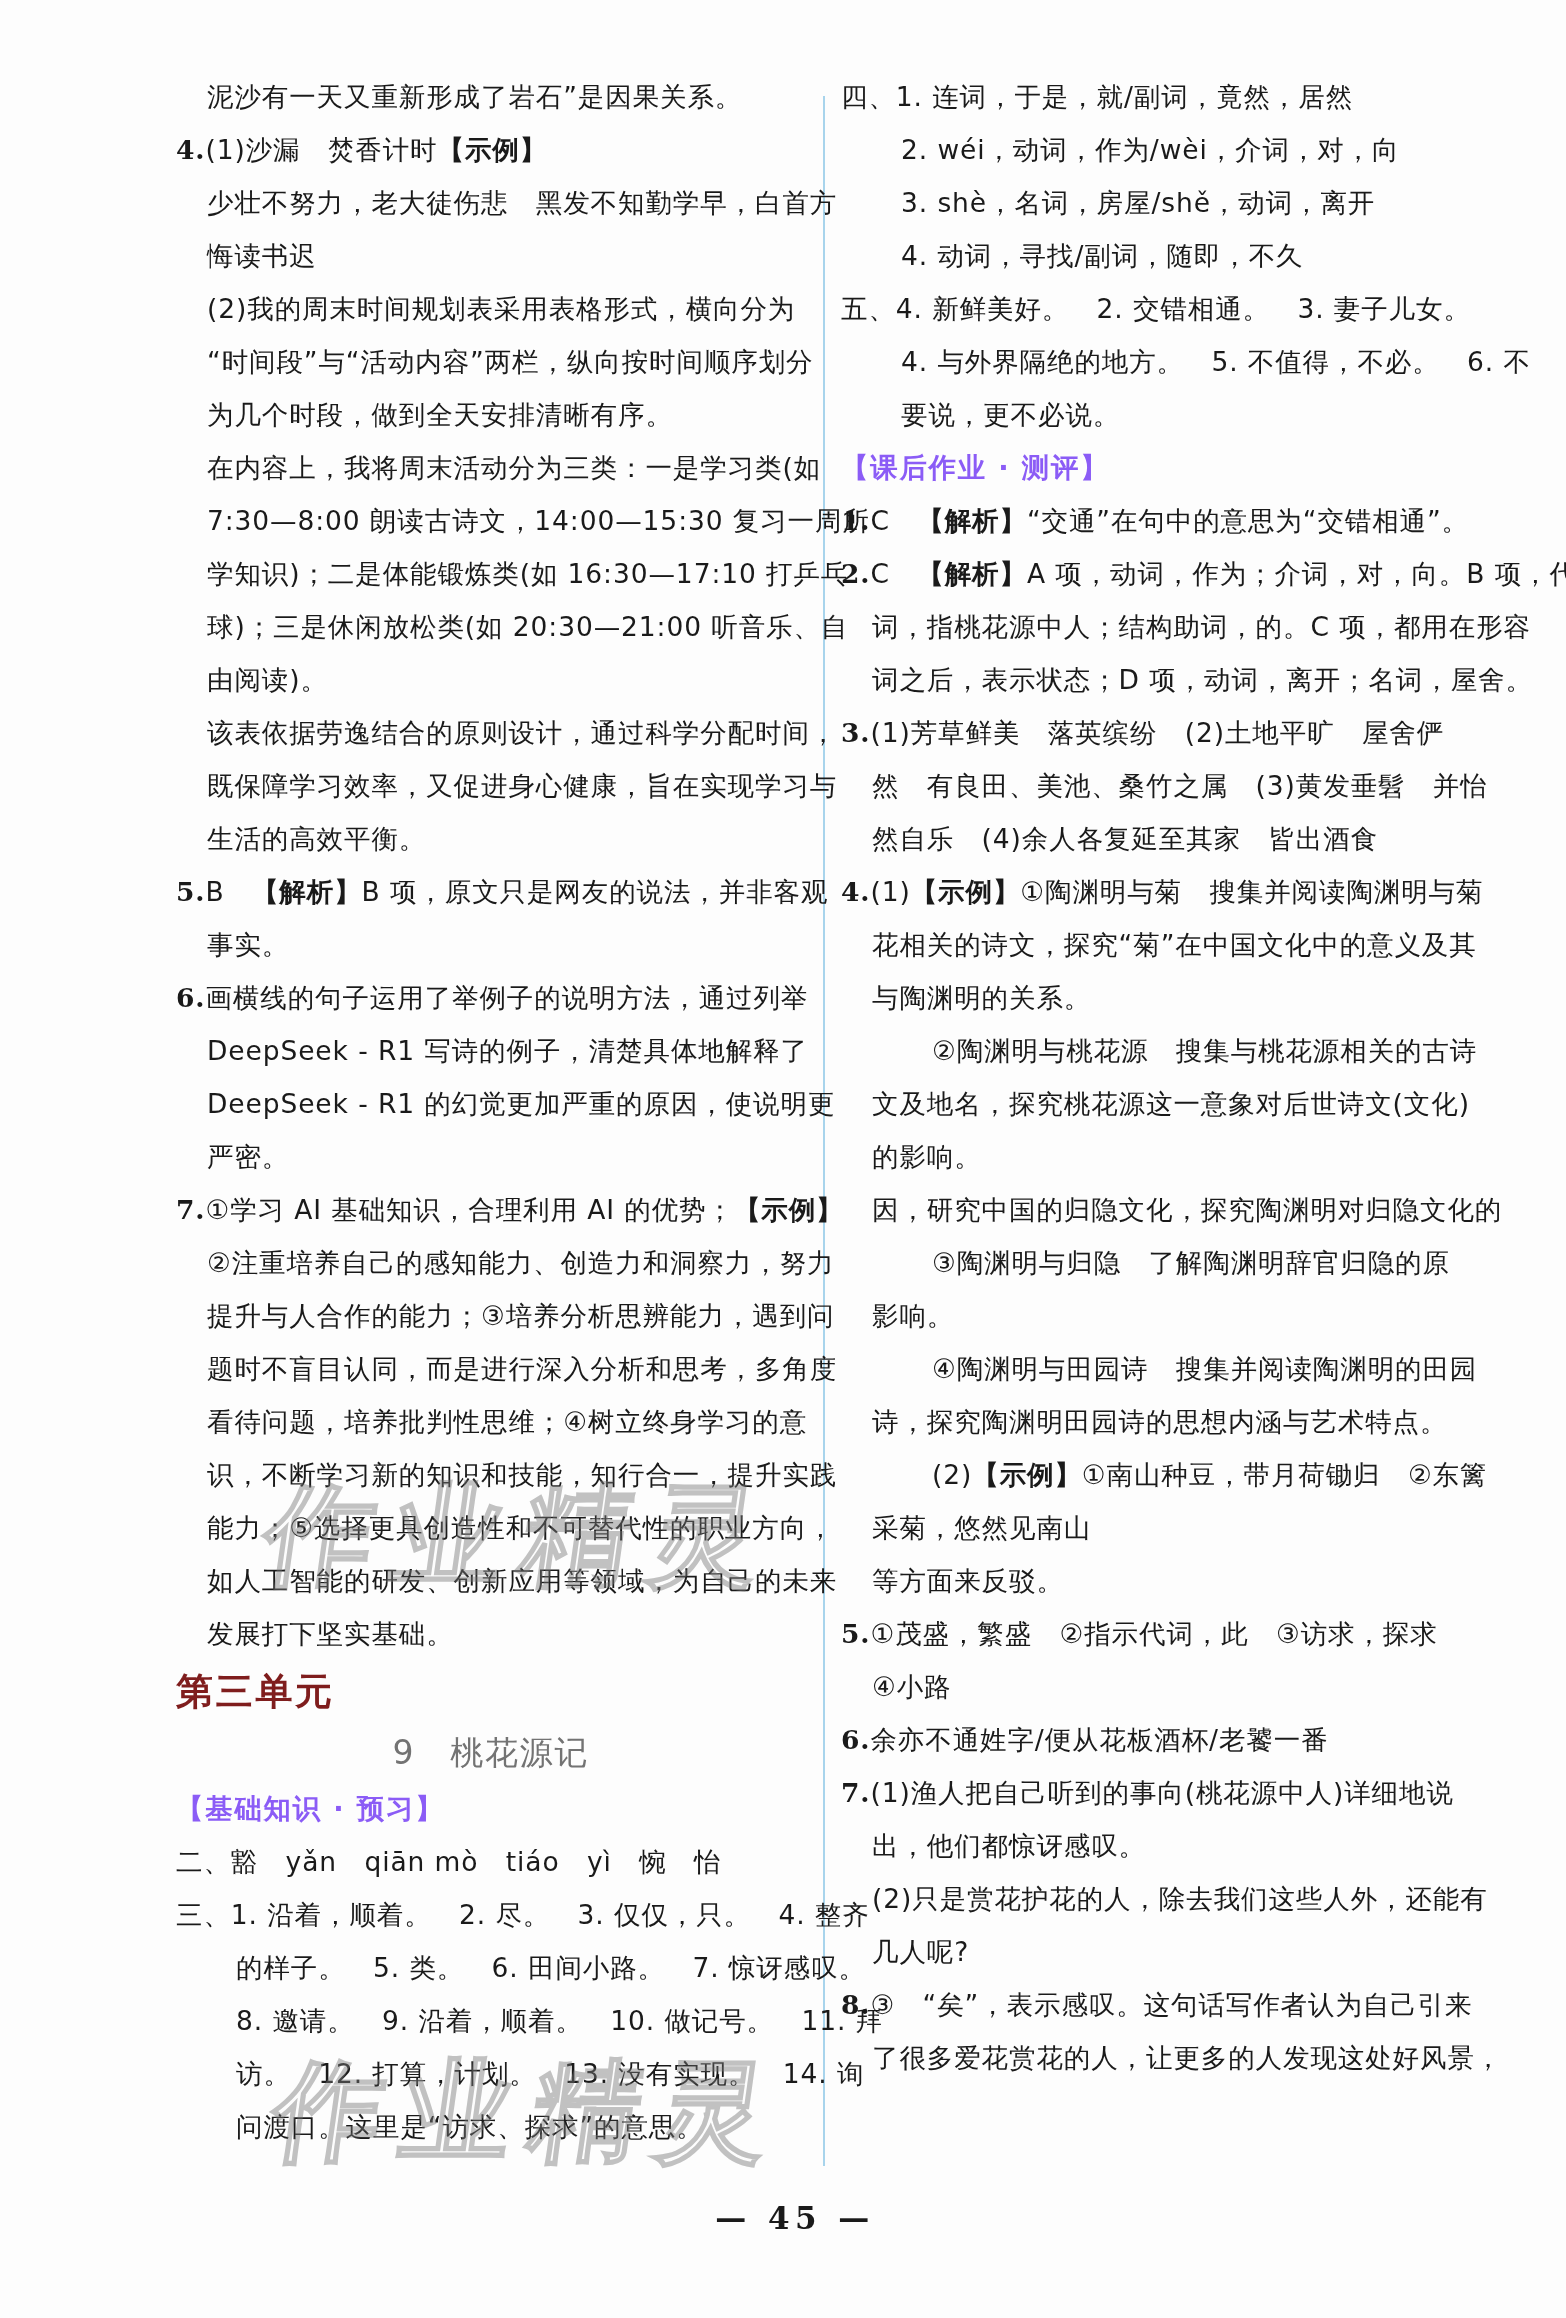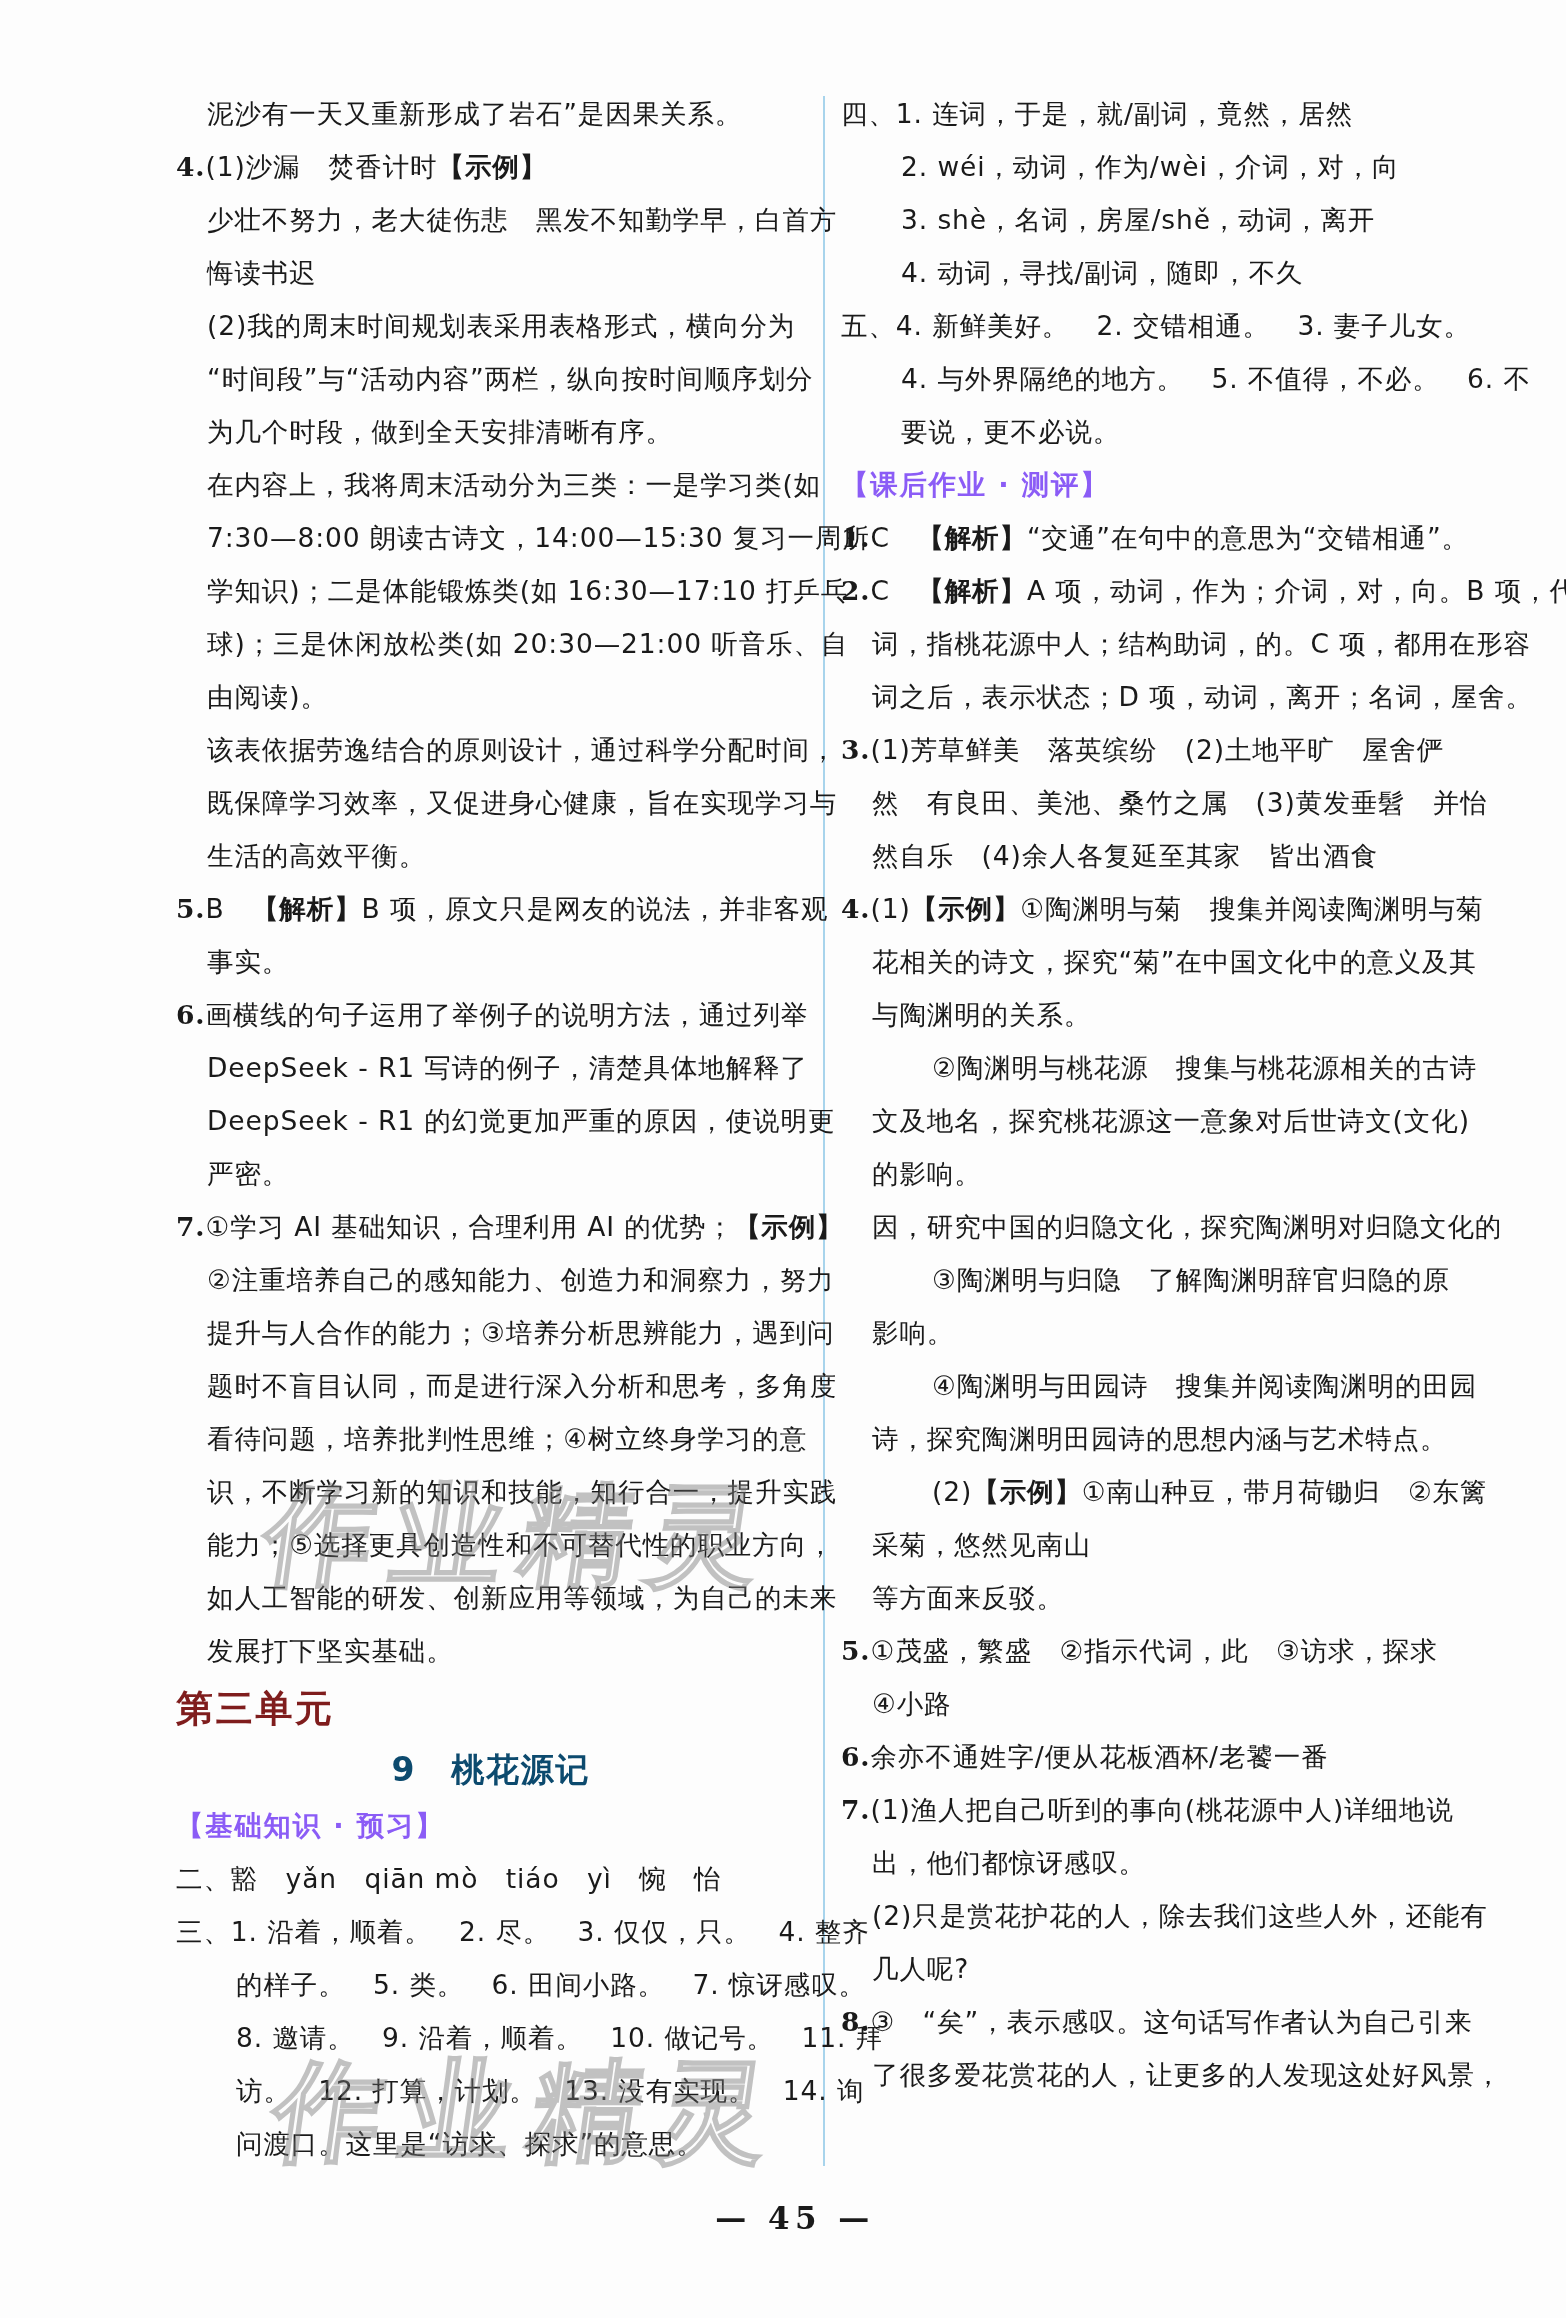--- a/index.html
+++ b/index.html
@@ -1,29 +1,29 @@
 <!DOCTYPE html>
 <html style="font-size:14.6px"><head>
 <meta charset="utf-8">
 <style>
   html, body { margin:0; padding:0; }
   body { width:1566px; height:2318px; background:#fdfdfd; position:relative; overflow:hidden;
          font-family:"DejaVu Sans","Liberation Sans",sans-serif; color:#1a1a1a; }
-  .col { position:absolute; top:87px; }
+  .col { position:absolute; top:70px; }
   .left { left:176px; width:630px; }
   .right { left:841px; width:658px; }
   .divider { position:absolute; left:823px; top:96px; width:1.8px; height:2070px; background:#a8d4ec; }
   .ln { height:53px; line-height:53px; font-size:26.5px; white-space:nowrap; letter-spacing:0.9px; }
   .i1 { padding-left:31px; }
   .i2 { padding-left:60px; }
   .i3 { padding-left:91px; }
   .num { font-weight:bold; font-family:"DejaVu Serif","Liberation Serif",serif; }
   .tag { font-weight:bold; }
   .unit { text-align:left; color:#7f1d1d; font-weight:bold; font-size:37px; height:64px; line-height:64px; letter-spacing:2.7px; }
-  .lesson { text-align:center; color:#0c4a6e; font-weight:bold; font-size:33px; height:58px; line-height:58px; letter-spacing:1.8px; }
+  .lesson { text-align:center; color:#737373; font-weight:normal; font-size:33px; height:58px; line-height:58px; letter-spacing:1.8px; }
   .sec { color:#8b5cf6; font-weight:bold; font-size:27.4px; height:53px; line-height:53px; letter-spacing:1.8px; }
   .pagenum { position:absolute; top:2200px; left:12px; width:1566px; text-align:center; font-size:31px; font-weight:bold;
              font-family:"DejaVu Serif","Liberation Serif",serif; letter-spacing:5.5px; }
   .wm { position:absolute; font-size:110px; color:transparent; -webkit-text-stroke:1.8px rgba(120,120,120,0.45);
         font-weight:bold; letter-spacing:18.3px; white-space:nowrap; transform:skewX(-8deg); }
   .wm1 { left:265px; top:1462px; }
   .wm2 { left:274px; top:2038px; }
 </style>
 </head>
 <body>

